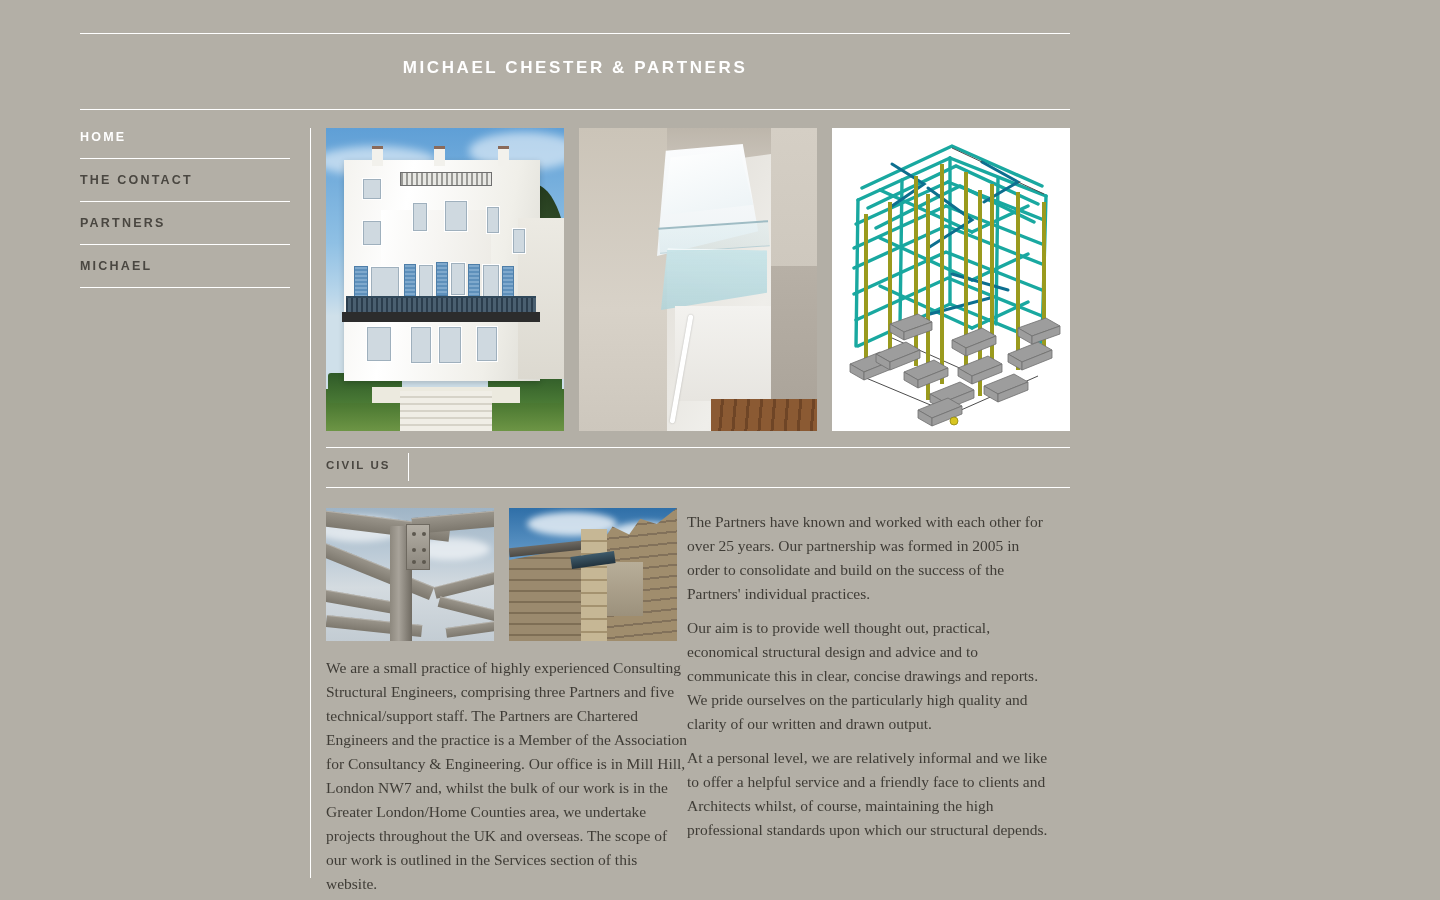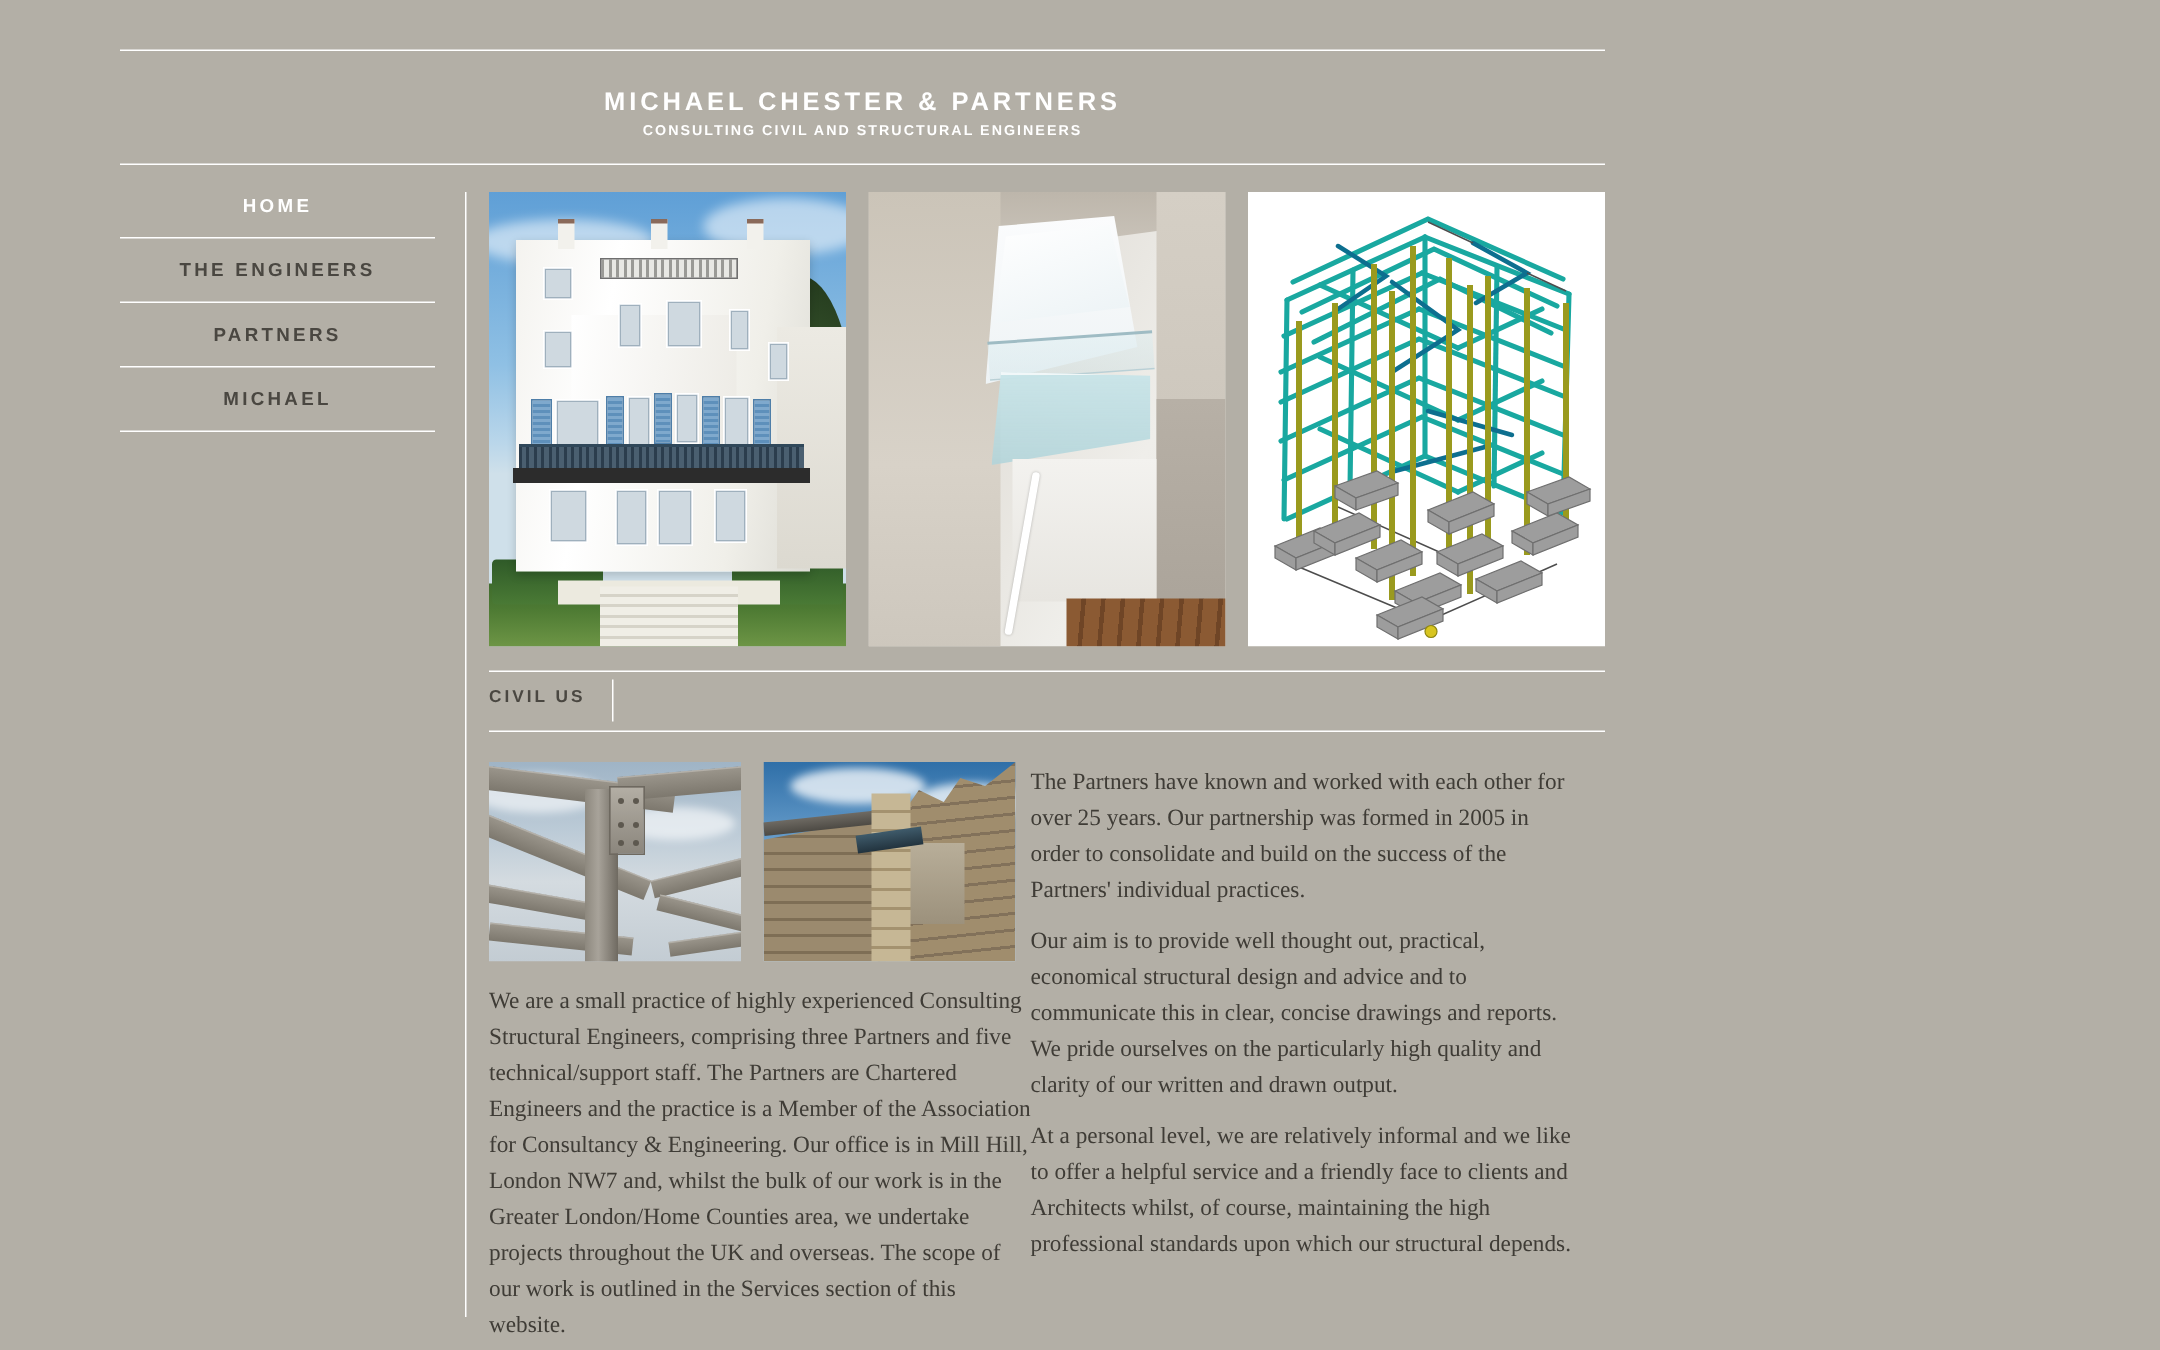--- a/index.html
+++ b/index.html
@@ -43,21 +43,21 @@
     margin: 3px 0 0 0;
     white-space: nowrap;
   }
   .header-rule {
     position: absolute; left: 80px; top: 109px;
     width: 990px; height: 1px; background: #ffffff;
   }
 
   
   .nav {
-    position: absolute; left: 80px; top: 116px; width: 210px; text-align: center;
+    position: absolute; left: 80px; top: 116px; width: 210px;
   }
   .nav-item {
     display: block;
     height: 43px;
     line-height: 43px;
     border-bottom: 1px solid #ffffff;
     color: #4a4741;
     font-size: 12.5px;
     font-weight: bold;
     letter-spacing: 2.2px;
@@ -310,27 +310,26 @@
   .col-right p { margin: 0 0 10px 0; }
 </style>
 </head>
 <body>
 
 <div class="page">
 
   <div class="top-rule"></div>
   <div class="header-block">
     <div class="site-title">MICHAEL CHESTER &amp; PARTNERS</div>
-    <div class="site-subtitle">CONSULTING CIVIL AND STRUCTURAL ENGINEERS</div>
   </div>
   <div class="header-rule"></div>
 
   <nav class="nav">
     <a class="nav-item active">HOME</a>
-    <a class="nav-item">THE ENGINEERS</a>
+    <a class="nav-item">THE CONTACT</a>
     <a class="nav-item">PARTNERS</a>
     <a class="nav-item">MICHAEL</a>
   </nav>
 
   <div class="v-divider"></div>
 
   <div class="hero">
 
     <div class="hero-fig">
       <div class="villa">

